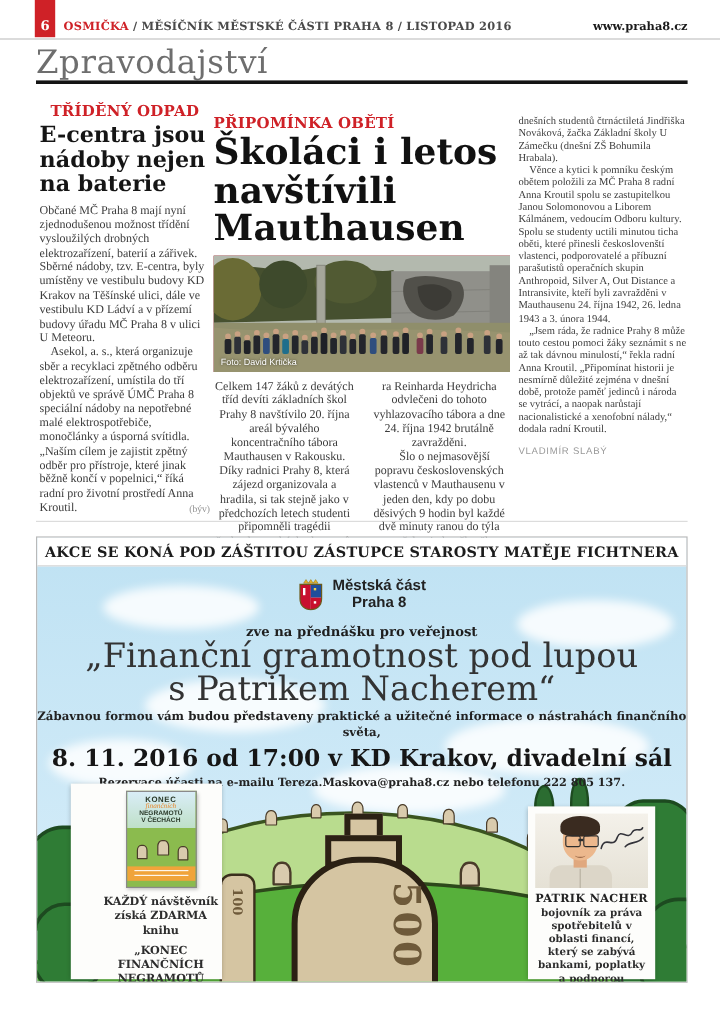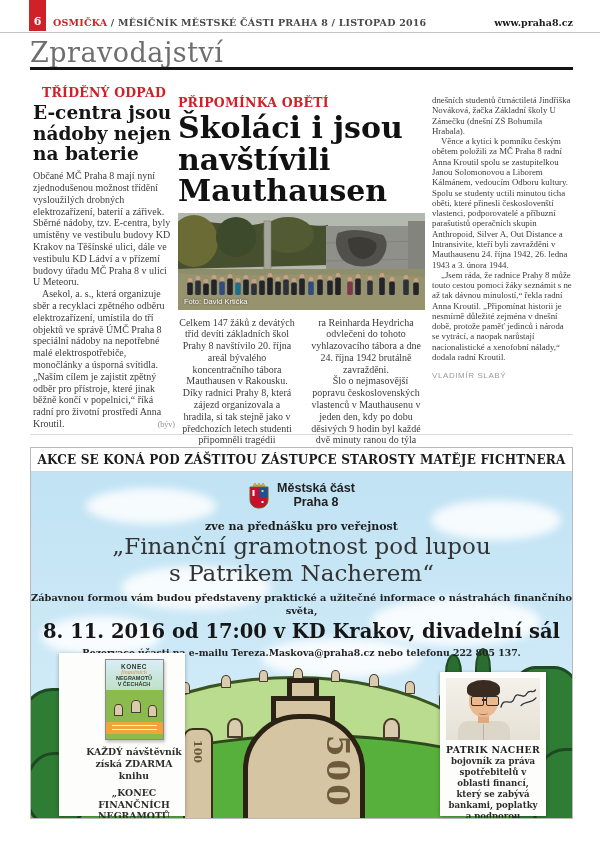--- a/index.html
+++ b/index.html
@@ -48,21 +48,21 @@
       background:linear-gradient(#bfe2f3,#d8eefa);overflow:hidden;}
   .ad-banner{position:relative;z-index:6;height:23px;background:#fff;border-bottom:1px solid #d8d8d8;
              display:flex;align-items:center;justify-content:center;
              font-family:"DejaVu Serif",serif;font-weight:bold;font-size:12px;color:#1c1c1c;letter-spacing:.2px;}
   .cloud{position:absolute;background:rgba(255,255,255,.85);border-radius:50%;filter:blur(4px);z-index:1;}
   .org-row{position:absolute;left:0;top:33px;width:100%;display:flex;align-items:center;justify-content:center;gap:7px;z-index:3;}
   .org-text{font-family:"Liberation Sans",sans-serif;font-weight:bold;font-size:12.5px;color:#222;line-height:1.15;}
   .invite{position:absolute;left:0;top:72px;width:100%;text-align:center;z-index:3;
           font-family:"DejaVu Serif",serif;font-weight:bold;font-size:11px;color:#1e1e1e;}
   .ad-title{position:absolute;left:0;top:85px;width:100%;text-align:center;z-index:3;
-            font-family:"DejaVu Serif",serif;font-size:23px;line-height:27px;color:#333;}
+            font-family:"DejaVu Serif",serif;font-size:28px;line-height:27px;color:#333;}
   .ad-desc{position:absolute;left:0;top:143px;width:100%;text-align:center;z-index:3;
            font-family:"DejaVu Serif",serif;font-weight:bold;font-size:9.8px;line-height:13px;color:#222;}
   .ad-date{position:absolute;left:0;top:172px;width:100%;text-align:center;z-index:3;
            font-family:"DejaVu Serif",serif;font-weight:bold;font-size:19.5px;color:#161616;}
   .ad-reserve{position:absolute;left:0;top:199px;width:100%;text-align:center;z-index:3;
               font-family:"DejaVu Serif",serif;font-weight:bold;font-size:9.3px;color:#222;}
   
   .illus{position:absolute;left:0;bottom:0;width:541px;height:170px;z-index:2;overflow:hidden;}
   .hill{position:absolute;left:40px;top:28px;width:440px;height:240px;background:#b9dc8e;
         border:3px solid #3a5420;border-radius:50%;}
@@ -134,21 +134,21 @@
     <div class="kicker">TŘÍDĚNÝ ODPAD</div>
     <h2>E-centra jsou nádoby nejen na baterie</h2>
     <p class="body-p">Občané MČ Praha 8 mají nyní zjednodušenou možnost třídění vysloužilých drobných elektrozařízení, baterií a zářivek. Sběrné nádoby, tzv. E-centra, byly umístěny ve vestibulu budovy KD Krakov na Těšínské ulici, dále ve vestibulu KD Ládví a v přízemí budovy úřadu MČ Praha 8 v ulici U Meteoru.</p>
     <p class="body-p indent">Asekol, a. s., která organizuje sběr a recyklaci zpětného odběru elektrozařízení, umístila do tří objektů ve správě ÚMČ Praha 8 speciální nádoby na nepotřebné malé elektrospotřebiče, monočlánky a úsporná svítidla. „Naším cílem je zajistit zpětný odběr pro přístroje, které jinak běžně končí v popelnici,“ říká radní pro životní prostředí Anna Kroutil.</p>
     <div class="byline-left">(býv)</div>
   </section>
 
   <section class="art-main">
     <div class="kicker">PŘIPOMÍNKA OBĚTÍ</div>
     <h1>
-        <span style="display:block">Školáci i jsou</span>
+        <span style="display:block">Školáci i letos</span>
         <span style="display:block">navštívili</span>
         <span style="display:block">Mauthausen</span>
       </h1>
     <figure class="photo" style="margin:0">
       <svg viewBox="0 0 247 97" preserveAspectRatio="none">
         <rect x="0" y="0" width="247" height="97" fill="#b3b9ae"></rect>
         <path d="M0,12 C25,2 55,18 85,10 C110,4 130,16 150,12 L150,52 L0,56 Z" fill="#46502f"></path>
         <ellipse cx="16" cy="28" rx="24" ry="26" fill="#6a6b35"></ellipse>
         <ellipse cx="58" cy="24" rx="20" ry="20" fill="#3e4a2c"></ellipse>
         <ellipse cx="110" cy="22" rx="26" ry="18" fill="#515a33"></ellipse>

